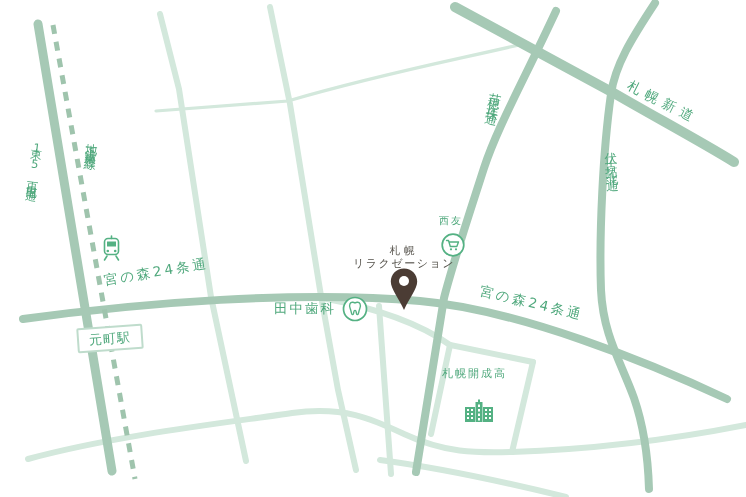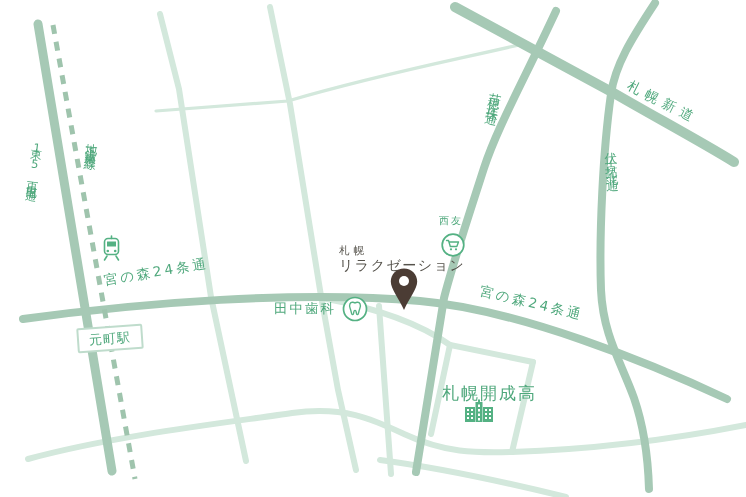--- a/index.html
+++ b/index.html
@@ -13,24 +13,24 @@
   
   .higashi15{left:30px;top:139px;font-size:11.5px;letter-spacing:2px;transform:rotate(7deg);transform-origin:top center;}
   .toho{left:84px;top:134px;font-size:12px;letter-spacing:3px;transform:rotate(6deg);transform-origin:top center;}
   .miya-left{left:104px;top:272px;font-size:13.5px;letter-spacing:3px;transform:rotate(-9.5deg);transform-origin:left center;}
   .miya-right{left:480px;top:282px;font-size:13.5px;letter-spacing:3px;transform:rotate(13.5deg);transform-origin:left center;}
   .naebo{left:489px;top:83px;font-size:12.5px;letter-spacing:5px;transform:rotate(11deg);transform-origin:top center;}
   .fushiko{left:601px;top:143px;font-size:12.5px;letter-spacing:6.5px;transform:rotate(-3deg);transform-origin:top center;}
   .shindo{left:628px;top:76px;font-size:13.5px;letter-spacing:6px;transform:rotate(27deg);transform-origin:left center;}
   .tanaka{left:274px;top:300px;font-size:13.5px;letter-spacing:2px;text-align:center;}
   .seiyu{left:439px;top:214px;font-size:10px;letter-spacing:2px;}
-  .kaisei{left:442px;top:382px;font-size:17px;letter-spacing:2px;}
-  .relax{left:339px;top:244px;width:130px;color:#55524b;line-height:1.25;}
+  .kaisei{left:442px;top:366px;font-size:11px;letter-spacing:2px;}
+  .relax{left:339px;top:244px;width:130px;text-align:center;color:#55524b;line-height:1.25;}
   .relax .l1{font-size:10.5px;letter-spacing:4px;}
-  .relax .l2{font-size:14px;letter-spacing:1.5px;}
+  .relax .l2{font-size:11px;letter-spacing:1.5px;}
   .station-box{left:77px;top:326px;width:62px;height:21px;background:#ffffff;
         border:2px solid #bfdccc;border-radius:2px;display:flex;align-items:center;justify-content:center;
         font-size:13px;letter-spacing:1px;color:#4fa87c;transform:rotate(-4deg);}
 </style>
 </head>
 <body>
 
 <div id="stage">
 
   <svg id="roads" width="746" height="497" viewBox="0 0 746 497">

